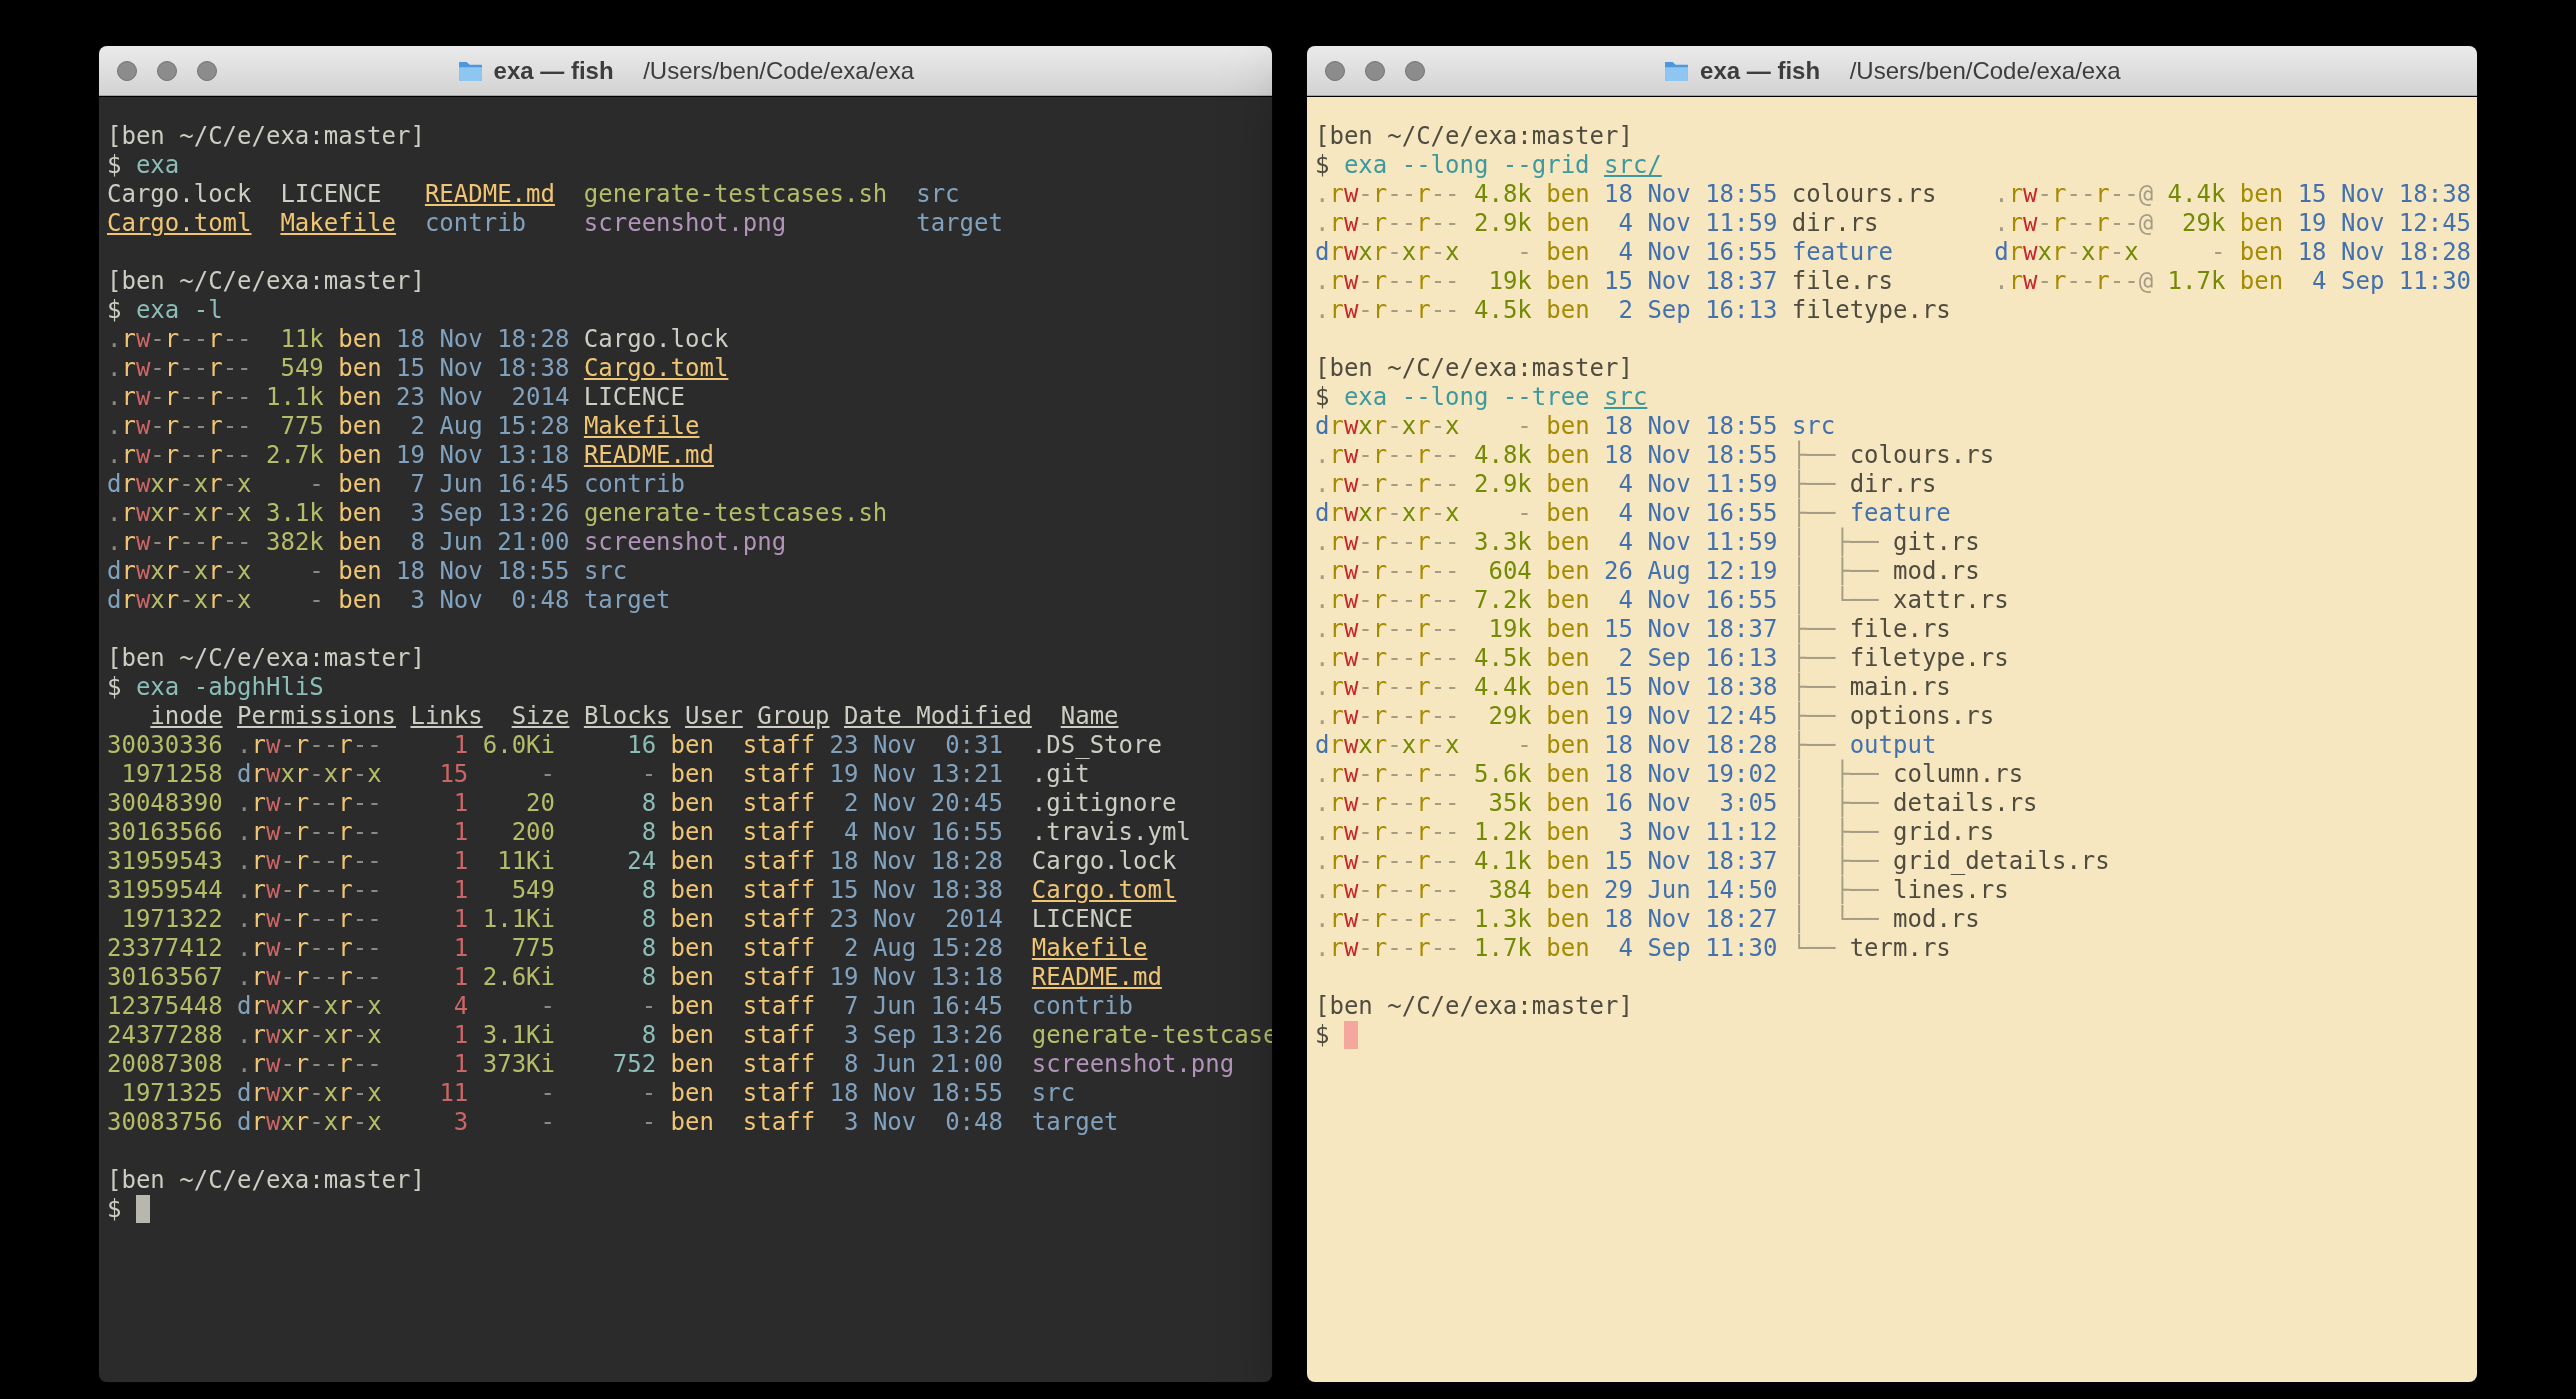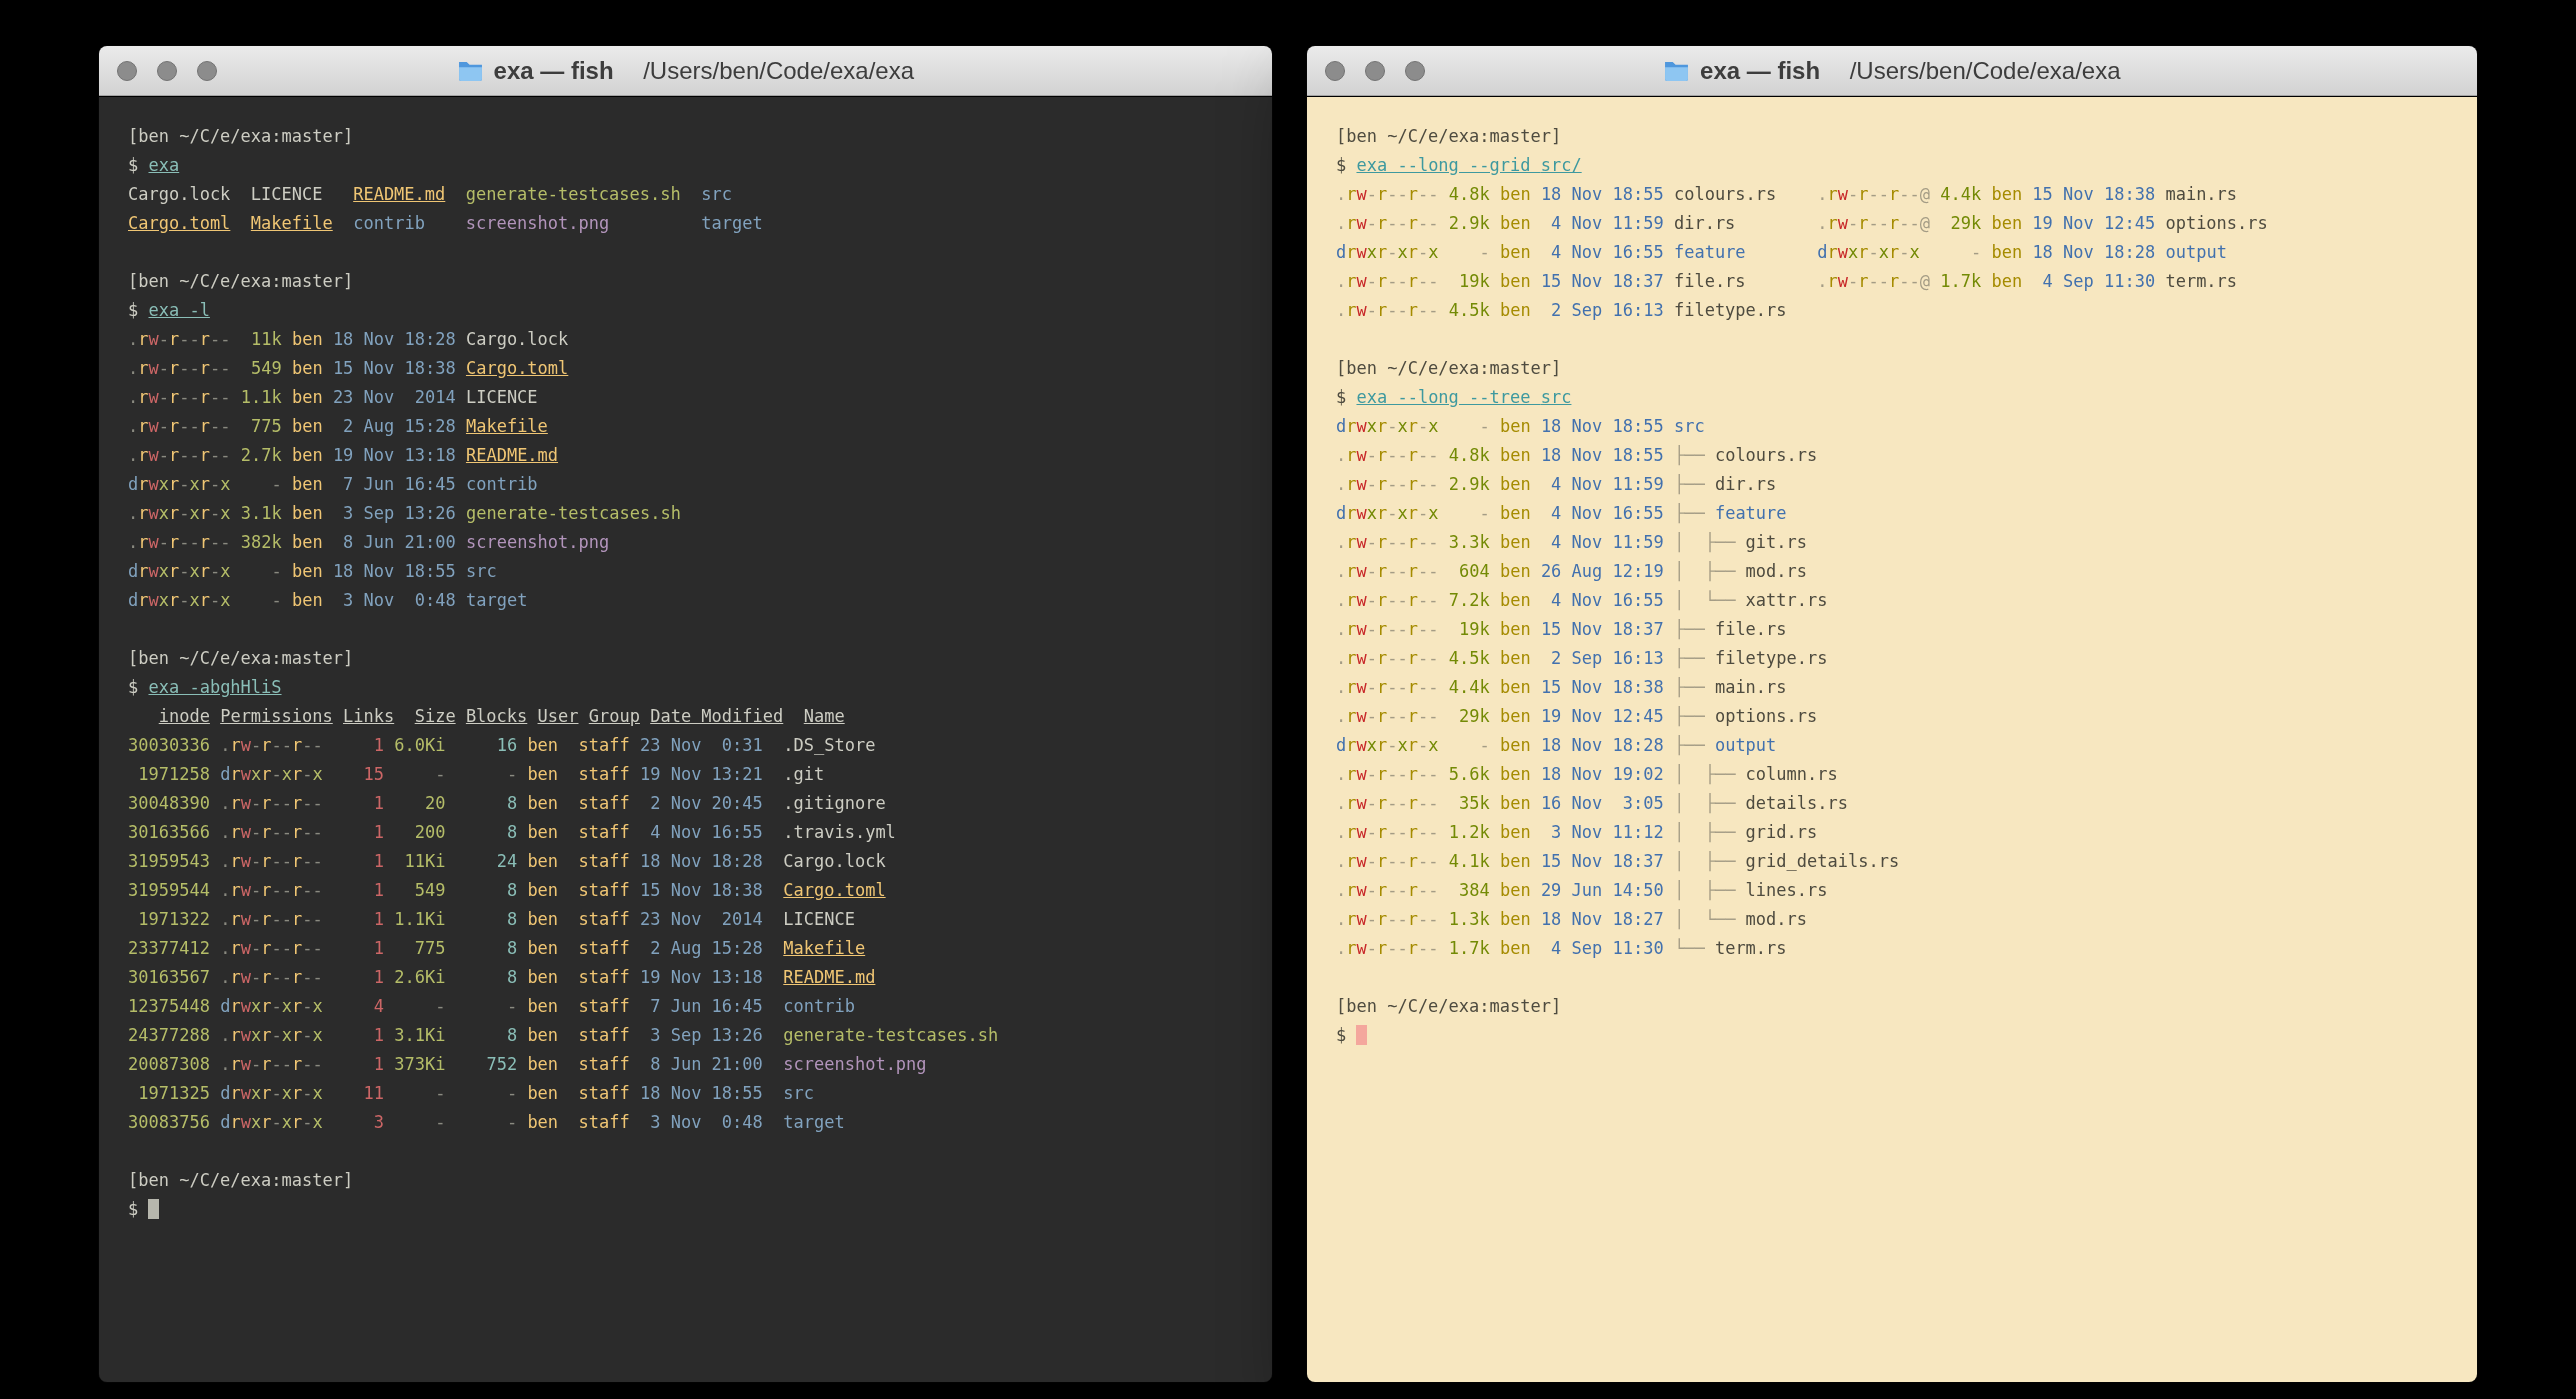--- a/index.html
+++ b/index.html
@@ -50,35 +50,35 @@
     font-size: 24px;
     color: var(--title-text-color,#3d3d3d);
     white-space: nowrap;
   }
   .title .app { font-weight: bold; }
   .title .path { margin-left: 20px; }
   .term {
     position: absolute;
     top: 51px; left: 0; right: 0; bottom: 0;
     background: var(--bg,#2b2b2b);
-    padding: 25px 0 0 29px;
-    font-size: 17px;
+    padding: 25px 0 0 8px;
+    font-size: 24px;
     line-height: 29px;
     white-space: pre;
     cursor: text;
   }
   .tl { height: 29px; }
   .c-fg  { color: var(--fg); }
   .c-dim { color: var(--dim); }
   .c-red { color: var(--red); }
   .c-grn { color: var(--grn); }
   .c-yel { color: var(--yel); }
   .c-blu { color: var(--blu); }
   .c-cyn { color: var(--cyn); text-align: right; }
-  .c-cmd  { color: var(--cyn); text-decoration: underline; }
+  .c-cmd  { color: var(--cyn); }
   .c-cmdu { color: var(--cyn); text-decoration: underline; }
   .c-dir { color: var(--blu); }
   .c-exe { color: var(--grn); }
   .c-img { color: var(--mag); text-align: right; }
   .c-bld { color: var(--yel); text-decoration: underline; }
   .c-hdr { color: var(--fg);  text-decoration: underline; }
   .c-cur { background: var(--cur); color: transparent; }
 </style>
 </head>
 <body>

